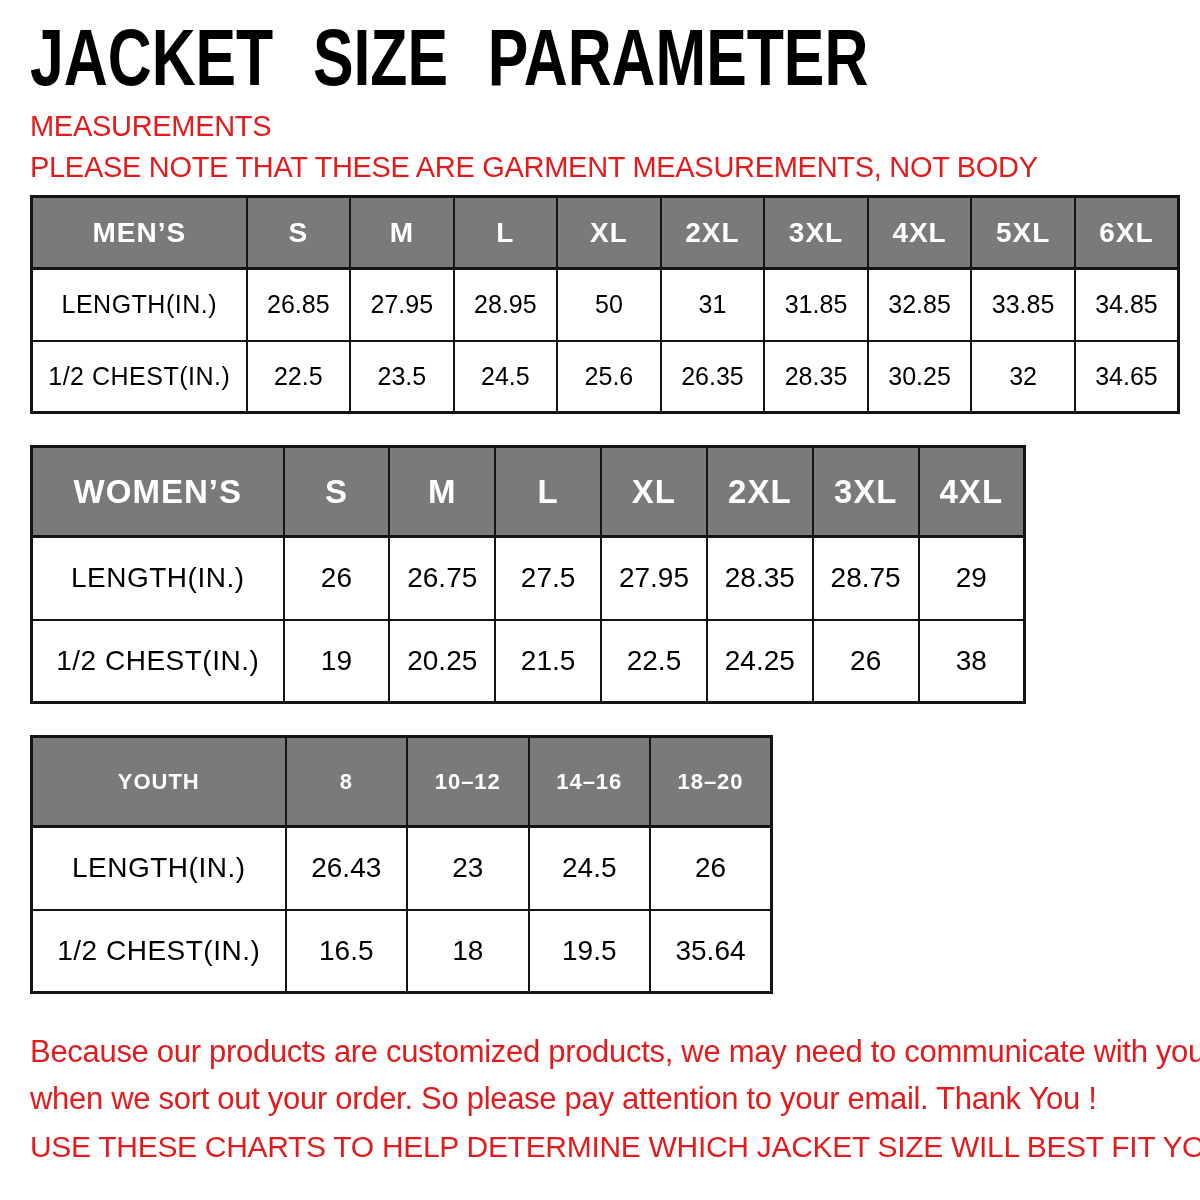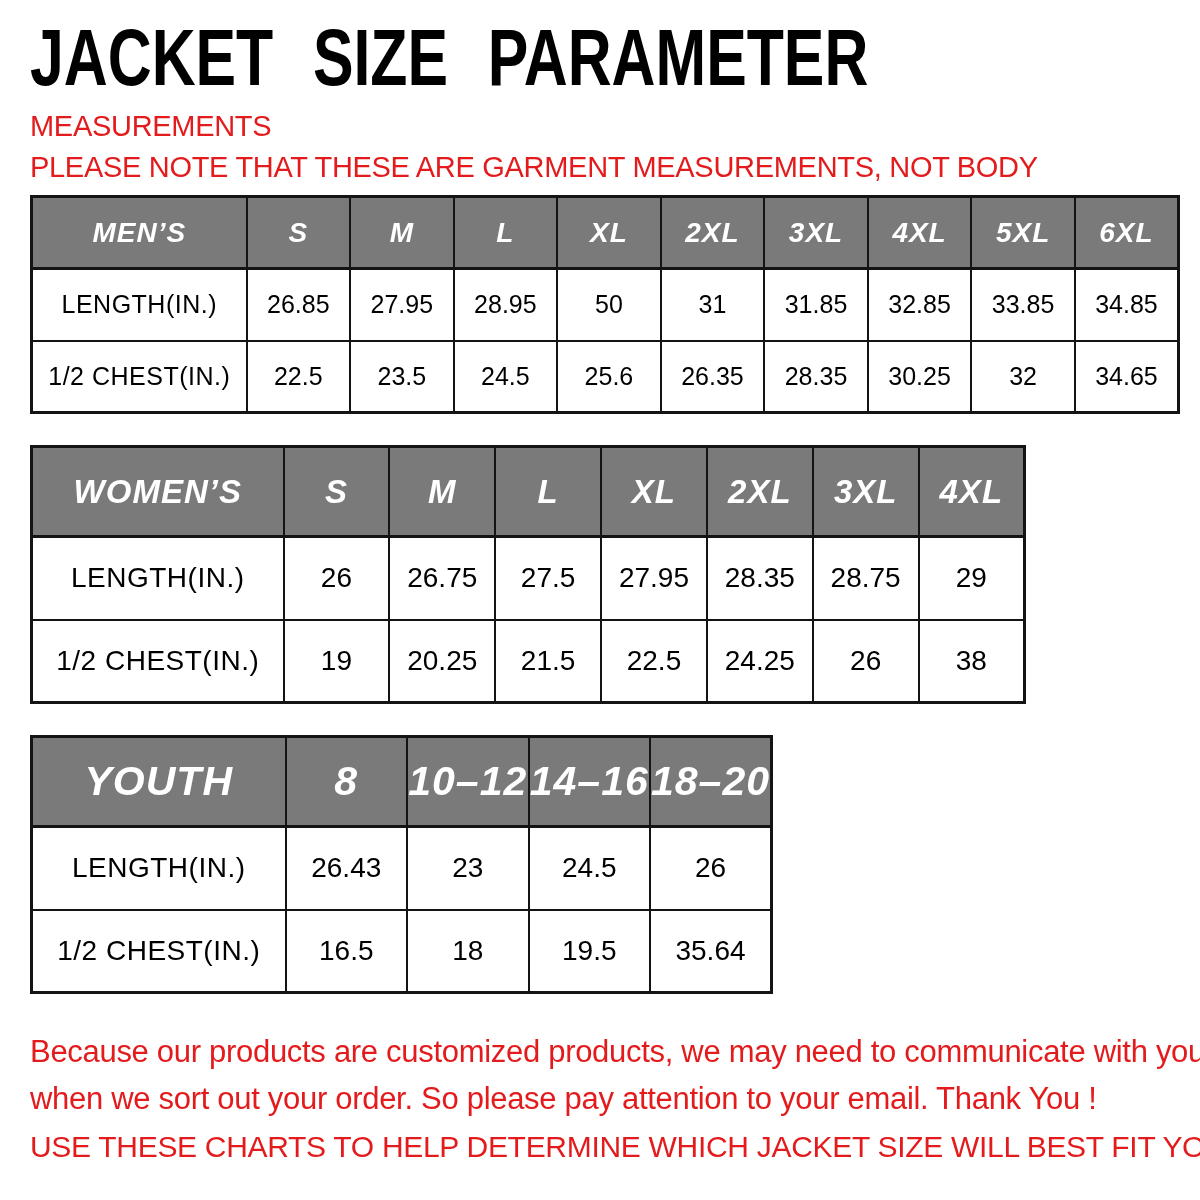--- a/index.html
+++ b/index.html
@@ -70,30 +70,29 @@
     padding:0;
     overflow:hidden;
     color:#000;
   }
   table.size-table th{
     background:var(--gray);
     color:#ffffff;
     font-weight:bold;
     letter-spacing:1px;
     border-bottom:3px solid var(--border);
-    font-style:italic;
   }
   table.size-table tbody td{font-weight:normal;}
   table.size-table tbody td.row-label{letter-spacing:0.5px;}
 
   #mens-table-wrap th{height:72px; font-size:28px;}
   #mens-table-wrap td{height:72px; font-size:25px;}
   #womens-table-wrap th{height:90px; font-size:33px;}
   #womens-table-wrap td{height:83px; font-size:28px;}
-  #youth-table-wrap th{height:90px; font-size:41px;}
+  #youth-table-wrap th{height:90px; font-size:22px;}
   #youth-table-wrap td{height:83px; font-size:28px;}
 
   
   .footer-paragraph{
     position:absolute;
     left:30px;
     top:1028px;
     color:var(--red);
     font-size:31px;
     line-height:47px;

